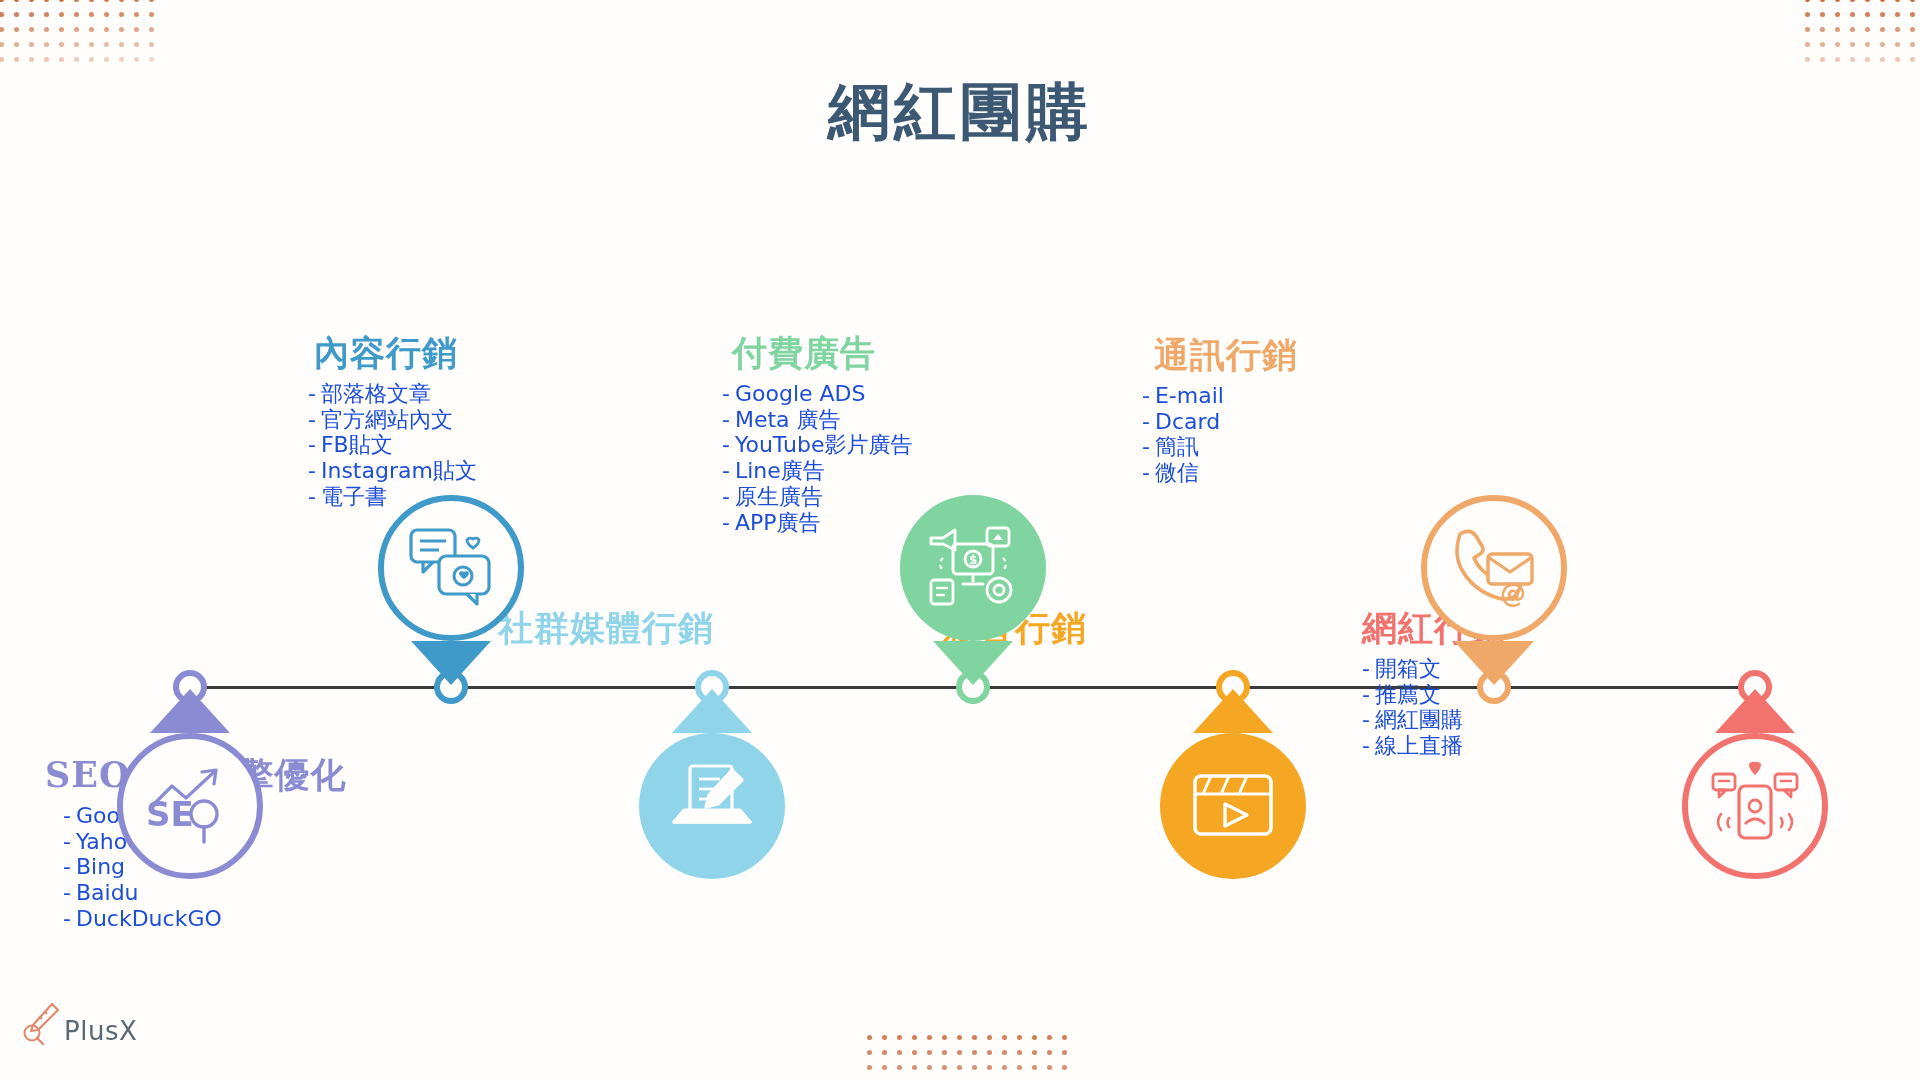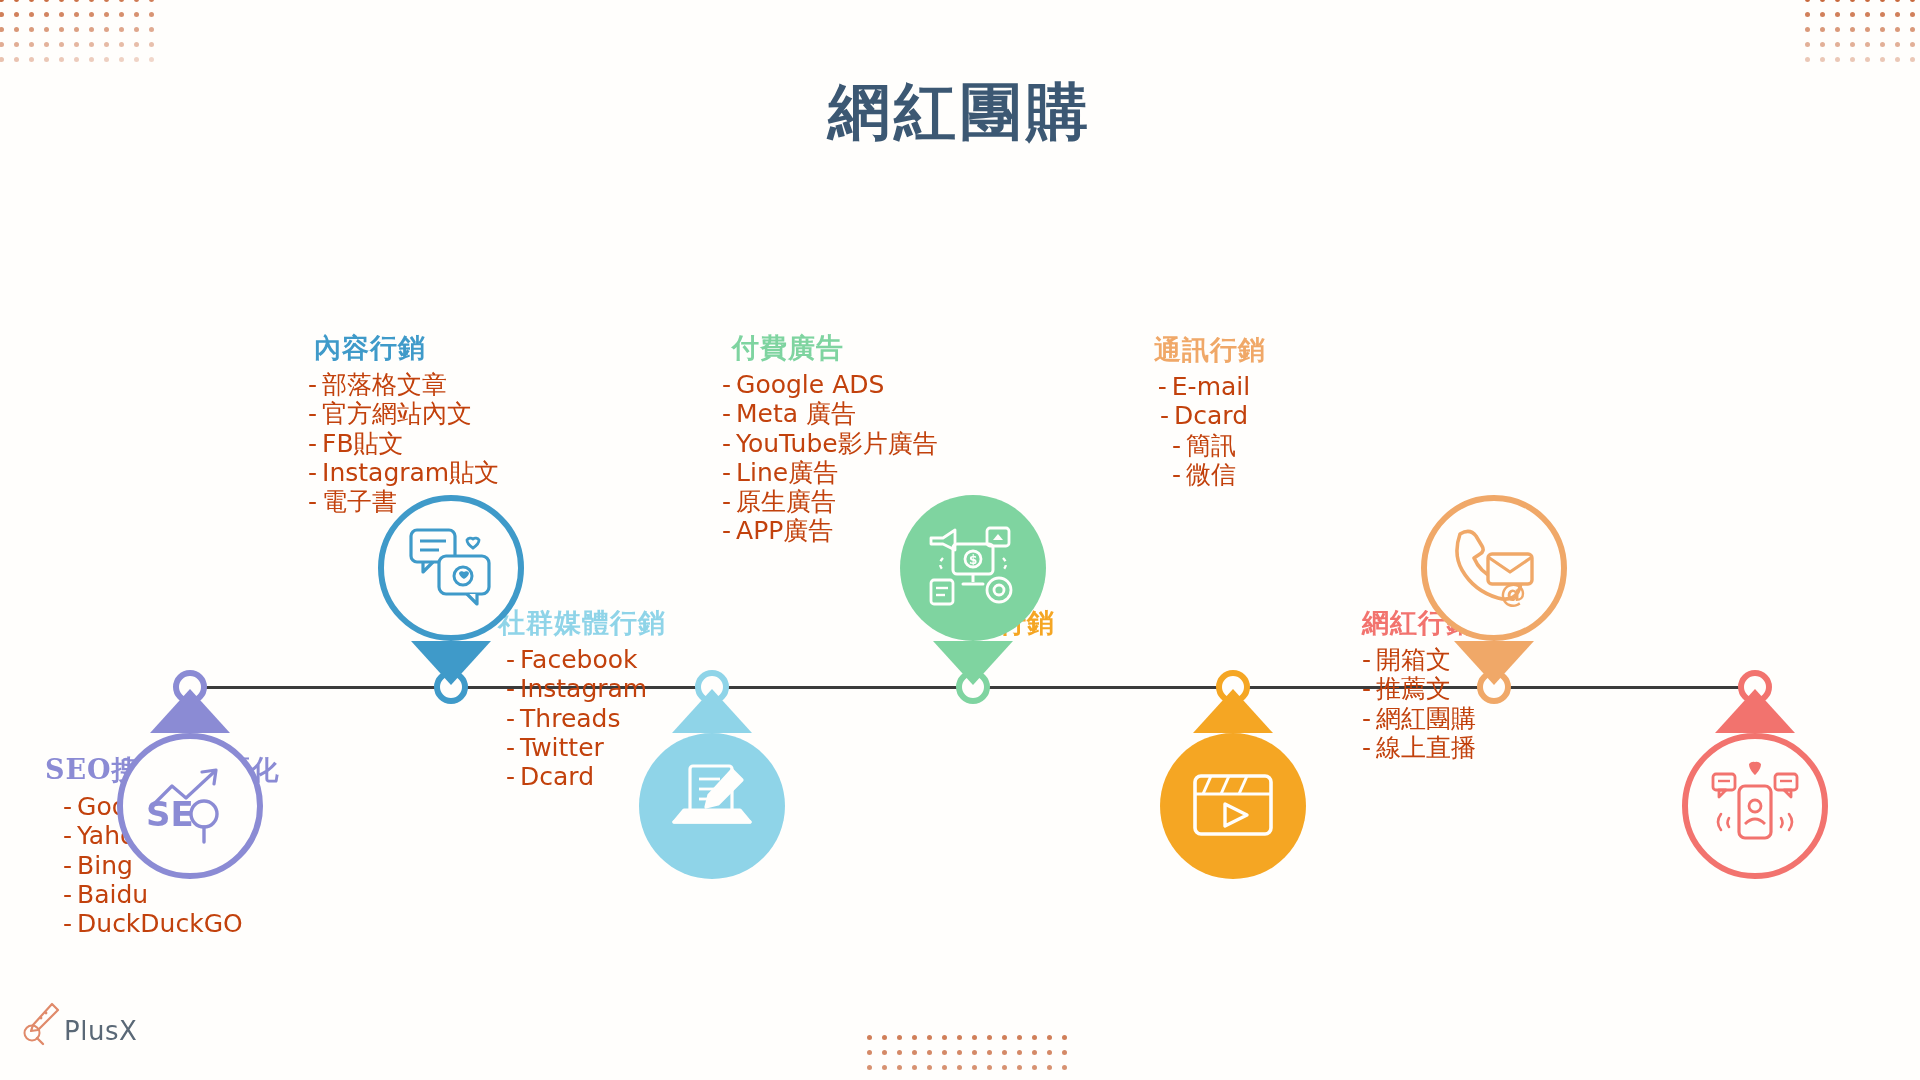--- a/index.html
+++ b/index.html
@@ -61,28 +61,28 @@
   .pin.up .pin-tail { bottom: -44px; border-left: 40px solid transparent; border-right: 40px solid transparent; }
   .pin.down .pin-tail { top: -44px; border-left: 40px solid transparent; border-right: 40px solid transparent; }
 
   
   .pin.filled .pin-circle { border: none; }
 
   
   .label { position: absolute; }
   .label h3 {
     font-family: "DejaVu Serif", "Liberation Serif", serif;
-    font-size: 27px; font-weight: 700; letter-spacing: 1px;
+    font-size: 35px; font-weight: 700; letter-spacing: 1px;
     margin-bottom: 4px;
     text-shadow: 1px 1px 0 rgba(255,255,255,0.9);
   }
   .label ul { list-style: none; }
   .label li {
     font-family: "DejaVu Sans", "Liberation Sans", sans-serif;
-    font-size: 25px; line-height: 1.17; color: #c2410c; white-space: nowrap;
+    font-size: 22px; line-height: 1.17; color: #1d4ed8; white-space: nowrap;
   }
   .label li .dash { margin-right: 5px; }
 
   
   #logo {
     position: absolute; left: 22px; top: 1000px;
     display: flex; align-items: flex-end; gap: 2px;
   }
   #logo .mark { position: relative; width: 40px; height: 46px; }
   #logo .word {
@@ -405,45 +405,38 @@
         <ul style="margin-left: 8px;">
           <li><span class="dash">-</span><span>部落格文章</span></li>
           <li><span class="dash">-</span><span>官方網站內文</span></li>
           <li><span class="dash">-</span><span>FB貼文</span></li>
           <li><span class="dash">-</span><span>Instagram貼文</span></li>
           <li><span class="dash">-</span><span>電子書</span></li>
         </ul>
       </div>
       <div class="label" style="left: 488px; top: 605px;">
         <h3 style="color: rgb(143, 212, 232); margin-left: 10px;">社群媒體行銷</h3>
-        <ul style="margin-left: 18px;">
-          <li><span class="dash">-</span><span>Facebook</span></li>
-          <li><span class="dash">-</span><span>Instagram</span></li>
-          <li><span class="dash">-</span><span>Threads</span></li>
-          <li><span class="dash">-</span><span>Twitter</span></li>
-          <li><span class="dash">-</span><span>Dcard</span></li>
-        </ul>
       </div>
       <div class="label" style="left: 722px; top: 330px;">
         <h3 style="color: rgb(127, 212, 160); margin-left: 10px;">付費廣告</h3>
         <ul style="margin-left: 0px;">
           <li><span class="dash">-</span><span>Google  ADS</span></li>
           <li><span class="dash">-</span><span>Meta 廣告</span></li>
           <li><span class="dash">-</span><span>YouTube影片廣告</span></li>
           <li><span class="dash">-</span><span>Line廣告</span></li>
           <li><span class="dash">-</span><span>原生廣告</span></li>
           <li><span class="dash">-</span><span>APP廣告</span></li>
         </ul>
       </div>
       <div class="label" style="left: 935px; top: 605px;">
         <h3 style="color: rgb(245, 166, 35); margin-left: 8px;">影音行銷</h3>
       </div>
       <div class="label" style="left: 1142px; top: 332px;">
         <h3 style="color: rgb(240, 168, 104); margin-left: 12px;">通訊行銷</h3>
-        <ul style="margin-left: 0px; text-align: center;">
+        <ul style="margin-left: 0px;">
           <li><span class="dash">-</span><span>E-mail</span></li>
           <li><span class="dash">-</span><span>Dcard</span></li>
           <li><span class="dash">-</span><span>簡訊</span></li>
           <li><span class="dash">-</span><span>微信</span></li>
         </ul>
       </div>
       <div class="label" style="left: 1352px; top: 605px;">
         <h3 style="color: rgb(242, 115, 110); margin-left: 10px;">網紅行銷</h3>
         <ul style="margin-left: 10px;">
           <li><span class="dash">-</span><span>開箱文</span></li>

